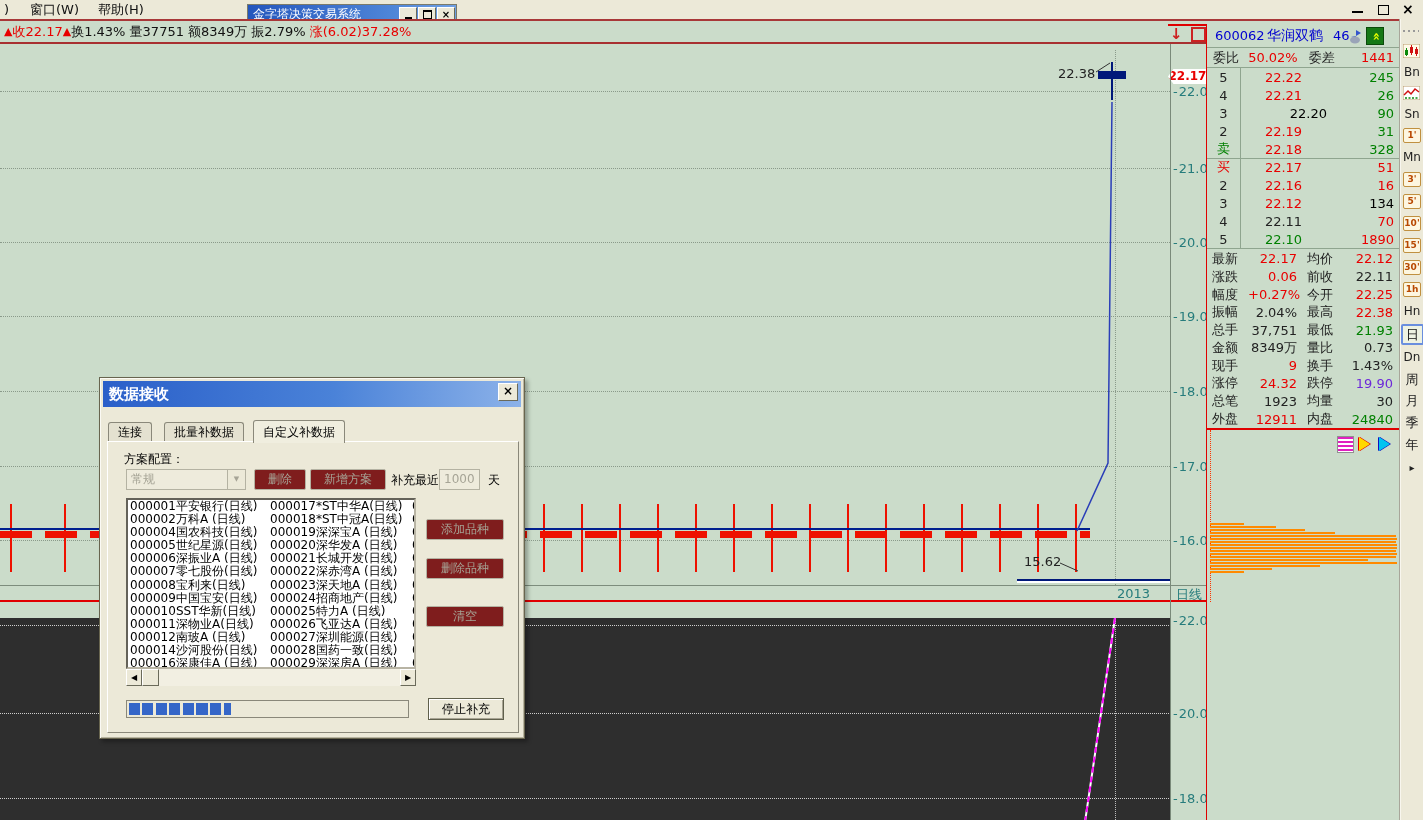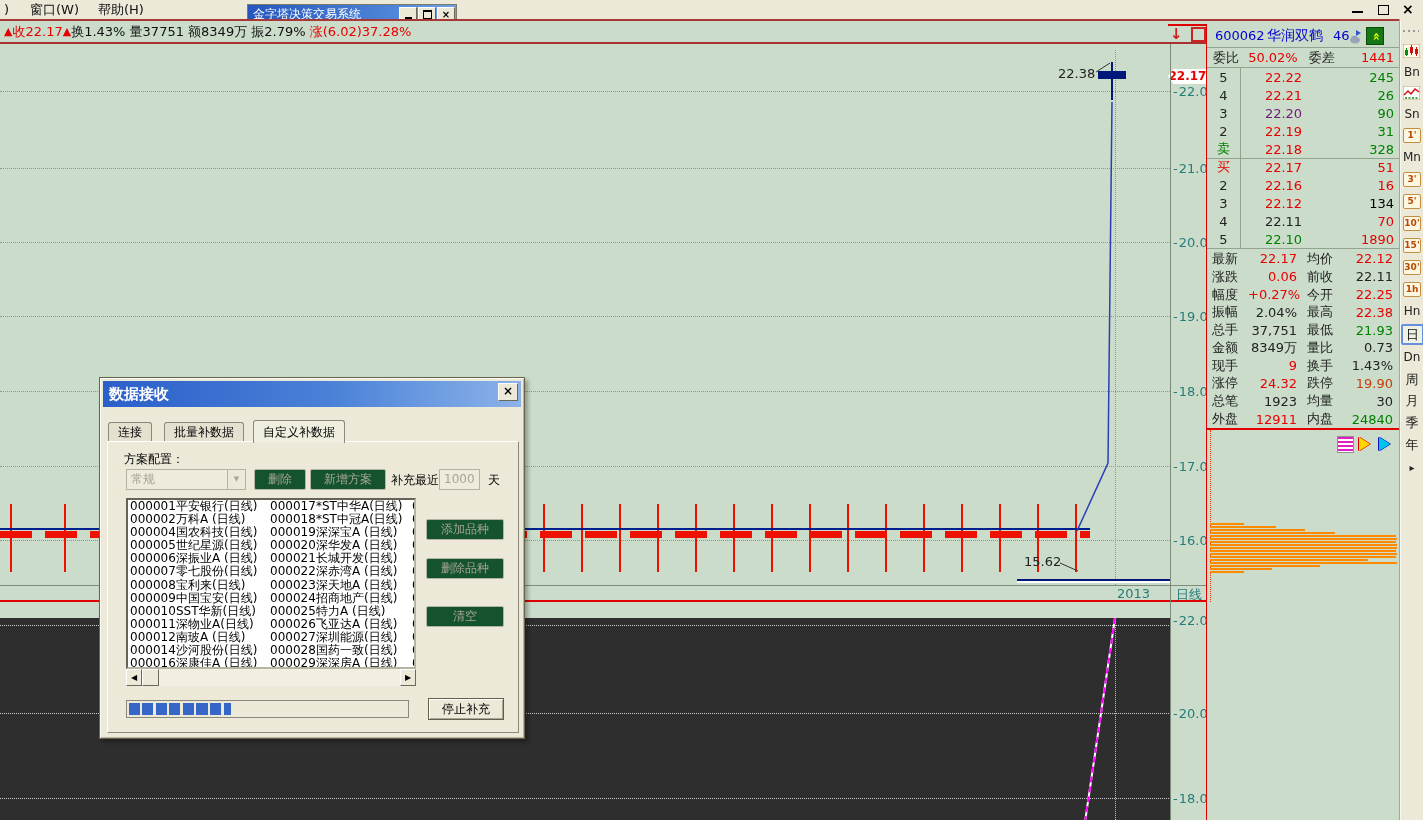--- a/index.html
+++ b/index.html
@@ -100,21 +100,21 @@
   .tab{top:44px;height:19px;border:1px solid #8a887a;border-bottom:none;border-radius:3px 3px 0 0;
        background:#e4e1d0;text-align:center;line-height:19px;padding:0 9px;}
   .tab-active{top:42px;height:22px;background:#f0eedf;line-height:22px;z-index:3;}
   #dlg-page{left:7px;top:63px;width:410px;height:290px;background:#ece9d8;
             border:1px solid #8a887a;border-top-color:#fff;border-left-color:#fff;}
   .dlbl{color:#000;}
   .dis-box{border:1px solid #b4b2a2;background:#eeebdc;color:#a6a496;}
   #combo{left:18px;top:27px;width:120px;height:21px;line-height:19px;padding-left:4px;box-sizing:border-box;}
   #combo-arrow{position:absolute;right:0;top:0;width:17px;height:19px;background:#ece9d8;border-left:1px solid #b4b2a2;
                text-align:center;font-size:7px;line-height:19px;color:#a6a496;}
-  .dbtn-dis{border:1px solid #b4b2a2;background:#14532d;color:#a6a496;border-radius:2px;text-align:center;line-height:19px;height:21px;box-sizing:border-box;}
+  .dbtn-dis{border:1px solid #b4b2a2;background:#7f1d1d;color:#a6a496;border-radius:2px;text-align:center;line-height:19px;height:21px;box-sizing:border-box;}
   .dbtn{border:1px solid #60604c;background:#ece9d8;color:#000;text-align:center;line-height:20px;height:22px;box-sizing:border-box;
         box-shadow:inset 1px 1px 0 #fff,inset -1px -1px 0 #a8a494;}
   #num-input{left:331px;top:27px;width:41px;height:21px;line-height:19px;padding-left:4px;box-sizing:border-box;}
   #listbox{left:18px;top:56px;width:290px;height:171px;background:#fff;border:2px inset #b8b4a4;box-sizing:border-box;overflow:hidden;}
   .lrow{display:flex;height:13.1px;line-height:13px;white-space:nowrap;font-size:12px;}
   .la{width:46px;flex:none;padding-left:2px;}
   .lb{width:94px;flex:none;}
   .lc{width:46px;flex:none;}
   .ld{width:96px;flex:none;}
   .le{flex:none;}
@@ -261,21 +261,21 @@
         </div>
 
         <div class="qrow">
           <span class="ql" style="color: rgb(34, 34, 34);">4</span>
           <span class="qp" style="color: rgb(232, 0, 0);">22.21</span>
           <span class="qv" style="color: rgb(0, 128, 0);">26</span>
         </div>
 
         <div class="qrow">
           <span class="ql" style="color: rgb(34, 34, 34);">3</span>
-          <span class="qp" style="color: #701a75;">22.20</span>
+          <span class="qp" style="color: #000000; text-align: right;">22.20</span>
           <span class="qv" style="color: rgb(0, 128, 0);">90</span>
         </div>
 
         <div class="qrow">
           <span class="ql" style="color: rgb(34, 34, 34);">2</span>
           <span class="qp" style="color: rgb(232, 0, 0);">22.19</span>
           <span class="qv" style="color: rgb(0, 128, 0);">31</span>
         </div>
 
         <div class="qrow">
@@ -368,21 +368,21 @@
           <span class="dk1">现手</span>
           <span class="dv1" style="color: rgb(232, 0, 0);">9</span>
           <span class="dk2">换手</span>
           <span class="dv2" style="color: rgb(34, 34, 34);">1.43%</span>
         </div>
 
         <div class="drow">
           <span class="dk1">涨停</span>
           <span class="dv1" style="color: rgb(232, 0, 0);">24.32</span>
           <span class="dk2">跌停</span>
-          <span class="dv2" style="color: #c2410c;">19.90</span>
+          <span class="dv2" style="color: #6d28d9;">19.90</span>
         </div>
 
         <div class="drow">
           <span class="dk1">总笔</span>
           <span class="dv1" style="color: rgb(34, 34, 34);">1923</span>
           <span class="dk2">均量</span>
           <span class="dv2" style="color: rgb(34, 34, 34);">30</span>
         </div>
 
         <div class="drow">

